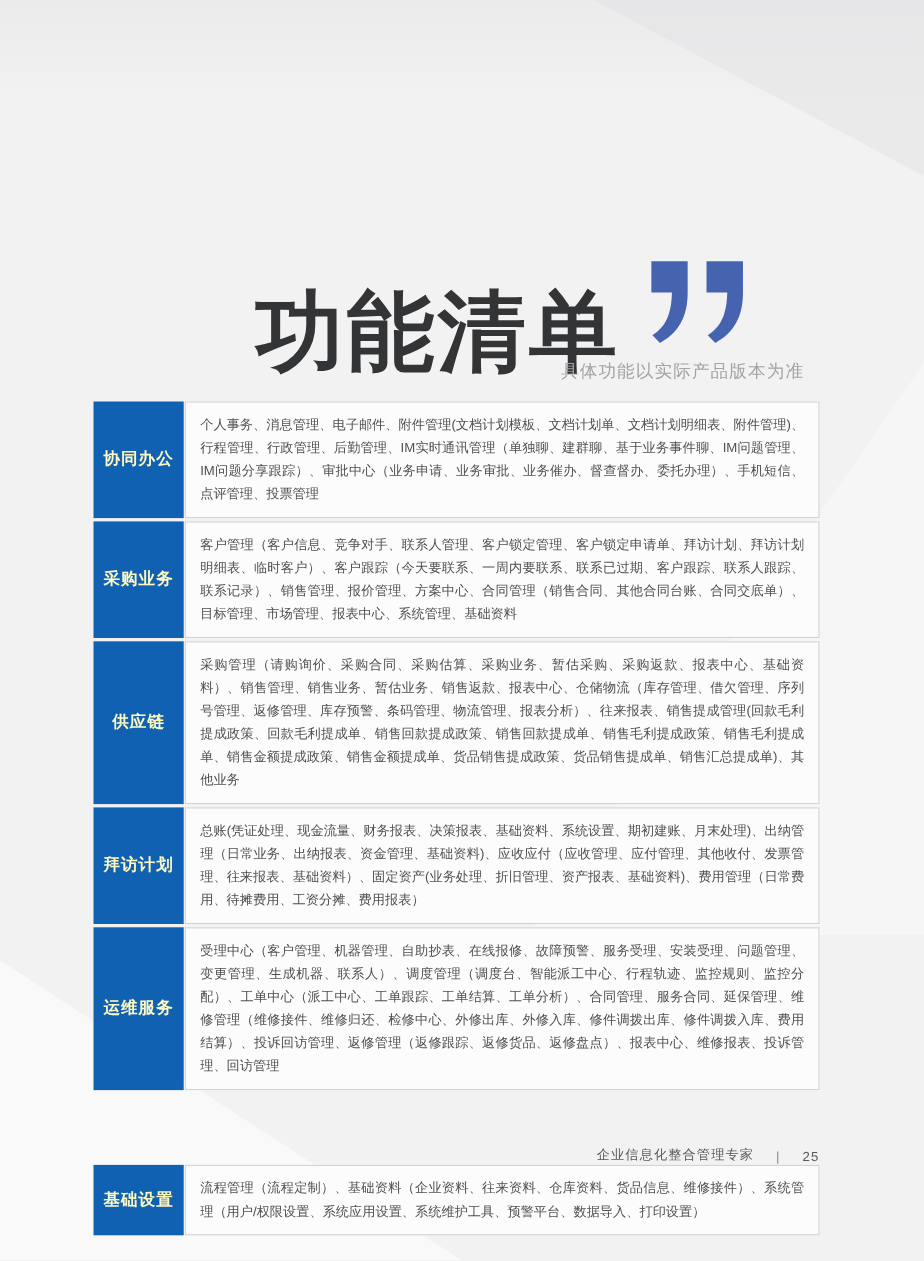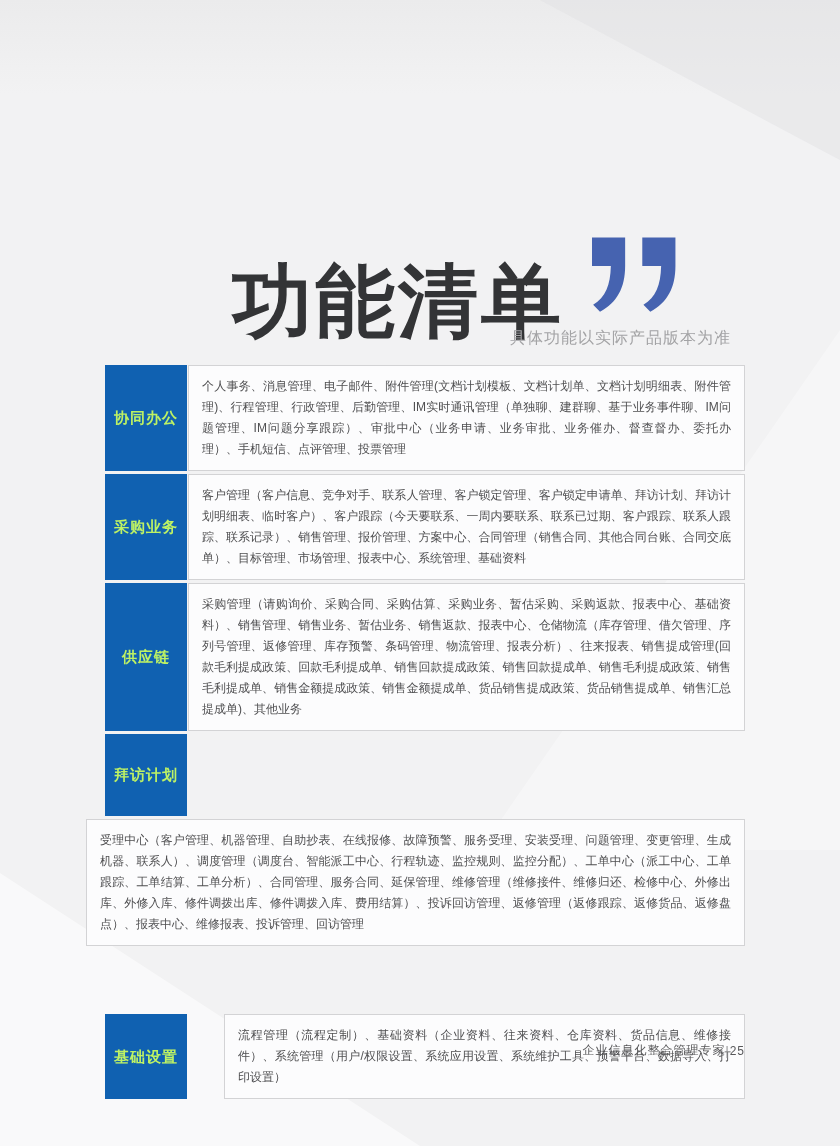--- a/index.html
+++ b/index.html
@@ -47,43 +47,43 @@
   
   .feature-table{
     position:absolute;left:85px;top:365px;width:660px;
   }
   .frow{
     display:flex;align-items:stretch;margin-bottom:3px;
   }
   .frow-label{
     width:82px;flex:0 0 82px;
     background:#1061b1;
-    color:#bef264;font-size:15px;font-weight:bold;letter-spacing:1px;
+    color:#fef9c3;font-size:15px;font-weight:bold;letter-spacing:1px;
     display:flex;align-items:center;justify-content:center;
     text-align:center;line-height:1.3;
-    padding:0 6px;box-sizing:border-box;margin-left:20px;
+    padding:0 6px;box-sizing:border-box;
   }
   .frow-content{
     flex:1;
     background:#fcfcfd;
     border:1px solid #d3d3d5;
     margin-left:1px;
     padding:10px 13px;box-sizing:border-box;
     font-size:12px;color:#4f4f51;line-height:21px;
     text-align:justify;
   }
   .h1{min-height:83px;} .h2{min-height:92px;} .h3{min-height:108px;}
   .h4{min-height:82px;} .h5{min-height:106px;} .h6{min-height:62px;}
-  .h7{min-height:62px;gap:36px;}
+  .h7{min-height:62px;}
 
   
   .footer{
     position:absolute;right:95px;top:1042px;
     font-size:12px;color:#58585a;letter-spacing:1px;
-    display:flex;align-items:center;gap:0;white-space:nowrap;
+    display:flex;align-items:center;gap:20px;white-space:nowrap;
   }
   .footer .divider{color:#8a8a8c;font-size:12px;}
 </style>
 </head>
 <body>
 
 <div class="bg-top"></div>
 <div class="bg-wedge-topright"></div>
 <div class="bg-wedge-right"></div>
 <div class="bg-wedge-left"></div>
@@ -107,22 +107,24 @@
   <div class="frow h2">
     <div class="frow-label">采购业务</div>
     <div class="frow-content">客户管理（客户信息、竞争对手、联系人管理、客户锁定管理、客户锁定申请单、拜访计划、拜访计划明细表、临时客户）、客户跟踪（今天要联系、一周内要联系、联系已过期、客户跟踪、联系人跟踪、联系记录）、销售管理、报价管理、方案中心、合同管理（销售合同、其他合同台账、合同交底单）、目标管理、市场管理、报表中心、系统管理、基础资料</div>
   </div>
   <div class="frow h3">
     <div class="frow-label">供应链</div>
     <div class="frow-content">采购管理（请购询价、采购合同、采购估算、采购业务、暂估采购、采购返款、报表中心、基础资料）、销售管理、销售业务、暂估业务、销售返款、报表中心、仓储物流（库存管理、借欠管理、序列号管理、返修管理、库存预警、条码管理、物流管理、报表分析）、往来报表、销售提成管理(回款毛利提成政策、回款毛利提成单、销售回款提成政策、销售回款提成单、销售毛利提成政策、销售毛利提成单、销售金额提成政策、销售金额提成单、货品销售提成政策、货品销售提成单、销售汇总提成单)、其他业务</div>
   </div>
   <div class="frow h4">
     <div class="frow-label">拜访计划</div>
+    <div class="frow-content">总账(凭证处理、现金流量、财务报表、决策报表、基础资料、系统设置、期初建账、月末处理)、出纳管理（日常业务、出纳报表、资金管理、基础资料)、应收应付（应收管理、应付管理、其他收付、发票管理、往来报表、基础资料）、固定资产(业务处理、折旧管理、资产报表、基础资料)、费用管理（日常费用、待摊费用、工资分摊、费用报表）</div>
   </div>
   <div class="frow h5">
+    <div class="frow-label">运维服务</div>
     <div class="frow-content">受理中心（客户管理、机器管理、自助抄表、在线报修、故障预警、服务受理、安装受理、问题管理、变更管理、生成机器、联系人）、调度管理（调度台、智能派工中心、行程轨迹、监控规则、监控分配）、工单中心（派工中心、工单跟踪、工单结算、工单分析）、合同管理、服务合同、延保管理、维修管理（维修接件、维修归还、检修中心、外修出库、外修入库、修件调拨出库、修件调拨入库、费用结算）、投诉回访管理、返修管理（返修跟踪、返修货品、返修盘点）、报表中心、维修报表、投诉管理、回访管理</div>
   </div>
   <div class="frow h6">
   </div>
   <div class="frow h7">
     <div class="frow-label">基础设置</div>
     <div class="frow-content">流程管理（流程定制）、基础资料（企业资料、往来资料、仓库资料、货品信息、维修接件）、系统管理（用户/权限设置、系统应用设置、系统维护工具、预警平台、数据导入、打印设置）</div>
   </div>
 </div>
 

